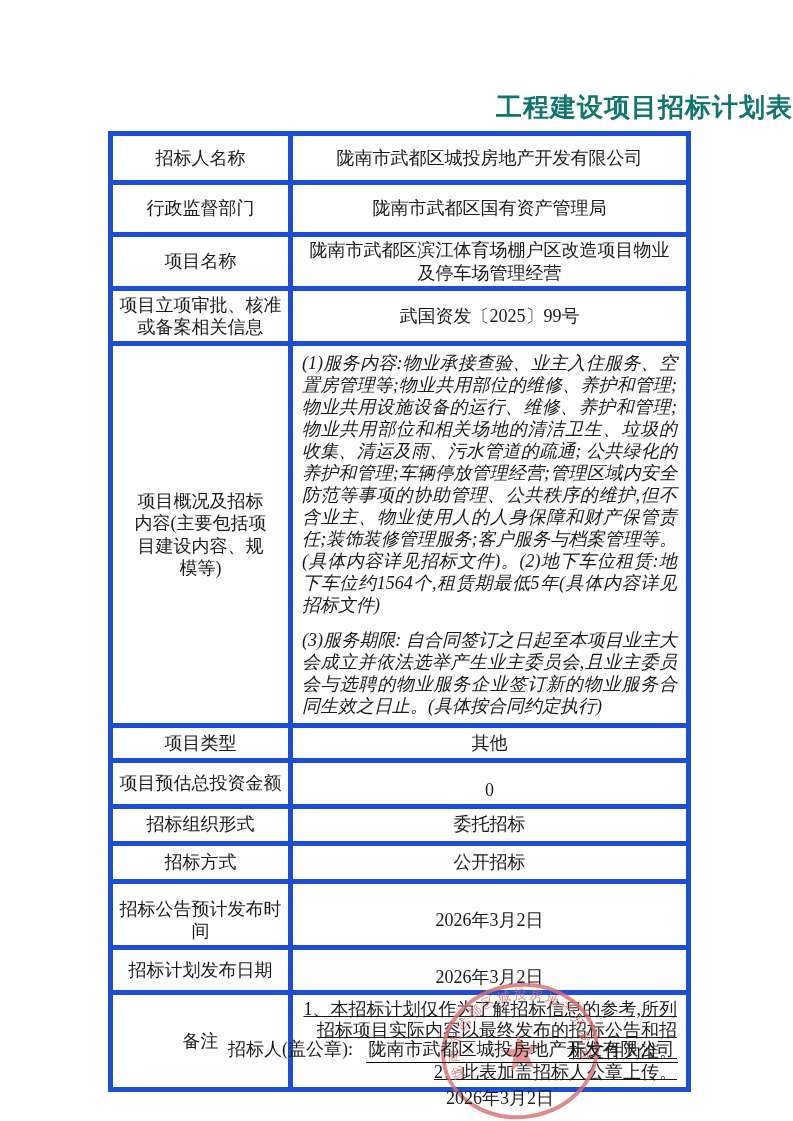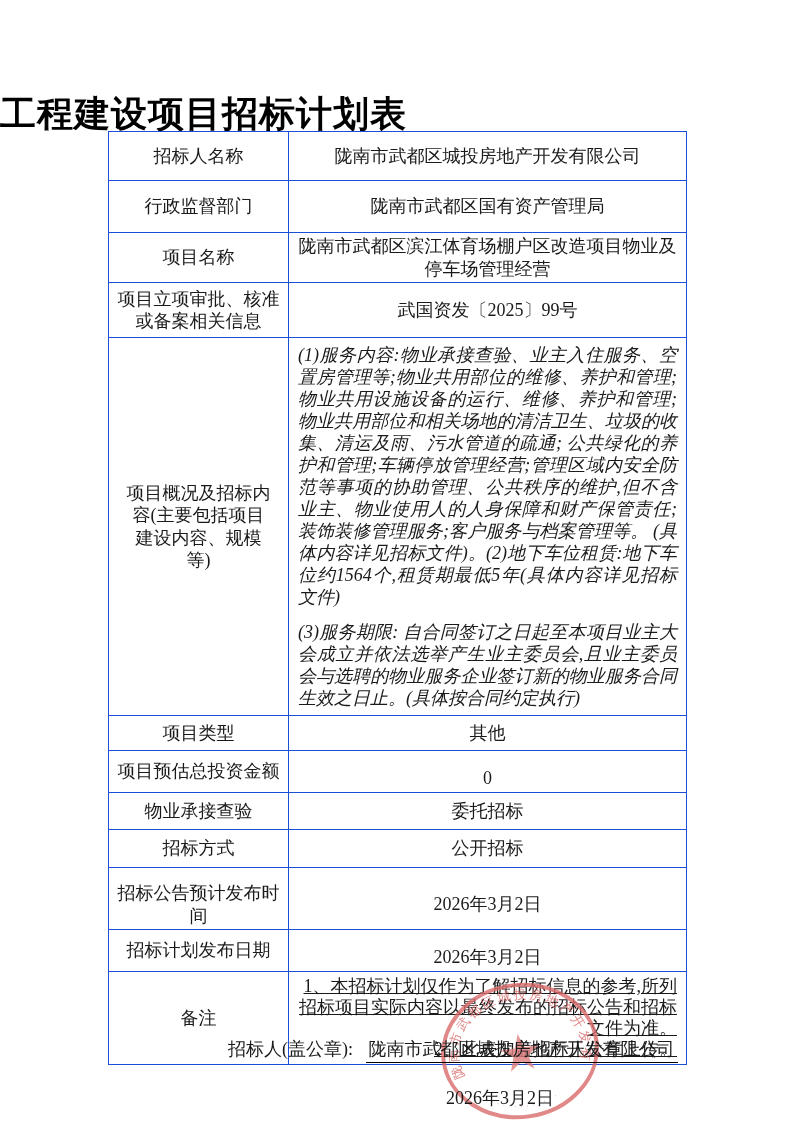--- a/index.html
+++ b/index.html
@@ -11,38 +11,38 @@
     background: #ffffff;
     overflow: hidden;
     font-family: "Liberation Serif", "DejaVu Serif", serif;
     color: #1a1a1a;
   }
   .doc-title {
     position: absolute;
     top: 90px;
     left: 0;
     width: 100%;
-    text-align: left;
+    text-align: right;
     font-family: "Liberation Sans", "DejaVu Sans", sans-serif;
     font-weight: 700;
-    font-size: 36px;
+    font-size: 26px;
     letter-spacing: 1px;
-    color: #000000;
+    color: #0f766e;
   }
   table.plan-table {
     position: absolute;
     left: 108px;
     top: 131px;
     width: 578px;
     border-collapse: collapse;
     table-layout: fixed;
     font-size: 18px;
   }
   .plan-table td {
-    border: 1px solid #1d4ed8;
+    border: 5px solid #1d4ed8;
     vertical-align: middle;
     line-height: 1.25;
   }
   .plan-table td.lbl {
     text-align: center;
     padding: 2px 5px;
   }
   .plan-table td.val {
     text-align: center;
     padding: 2px 8px;
@@ -156,21 +156,21 @@
       </tr>
       <tr>
         <td class="lbl">项目类型</td>
         <td class="val">其他</td>
       </tr>
       <tr>
         <td class="lbl">项目预估总投资金额</td>
         <td class="val val-low">0</td>
       </tr>
       <tr>
-        <td class="lbl">物业承接查验</td>
+        <td class="lbl">招标组织形式</td>
         <td class="val">委托招标</td>
       </tr>
       <tr>
         <td class="lbl">招标方式</td>
         <td class="val">公开招标</td>
       </tr>
       <tr class="row-low">
         <td class="lbl">招标公告预计发布时间</td>
         <td class="val">2026年3月2日</td>
       </tr>

